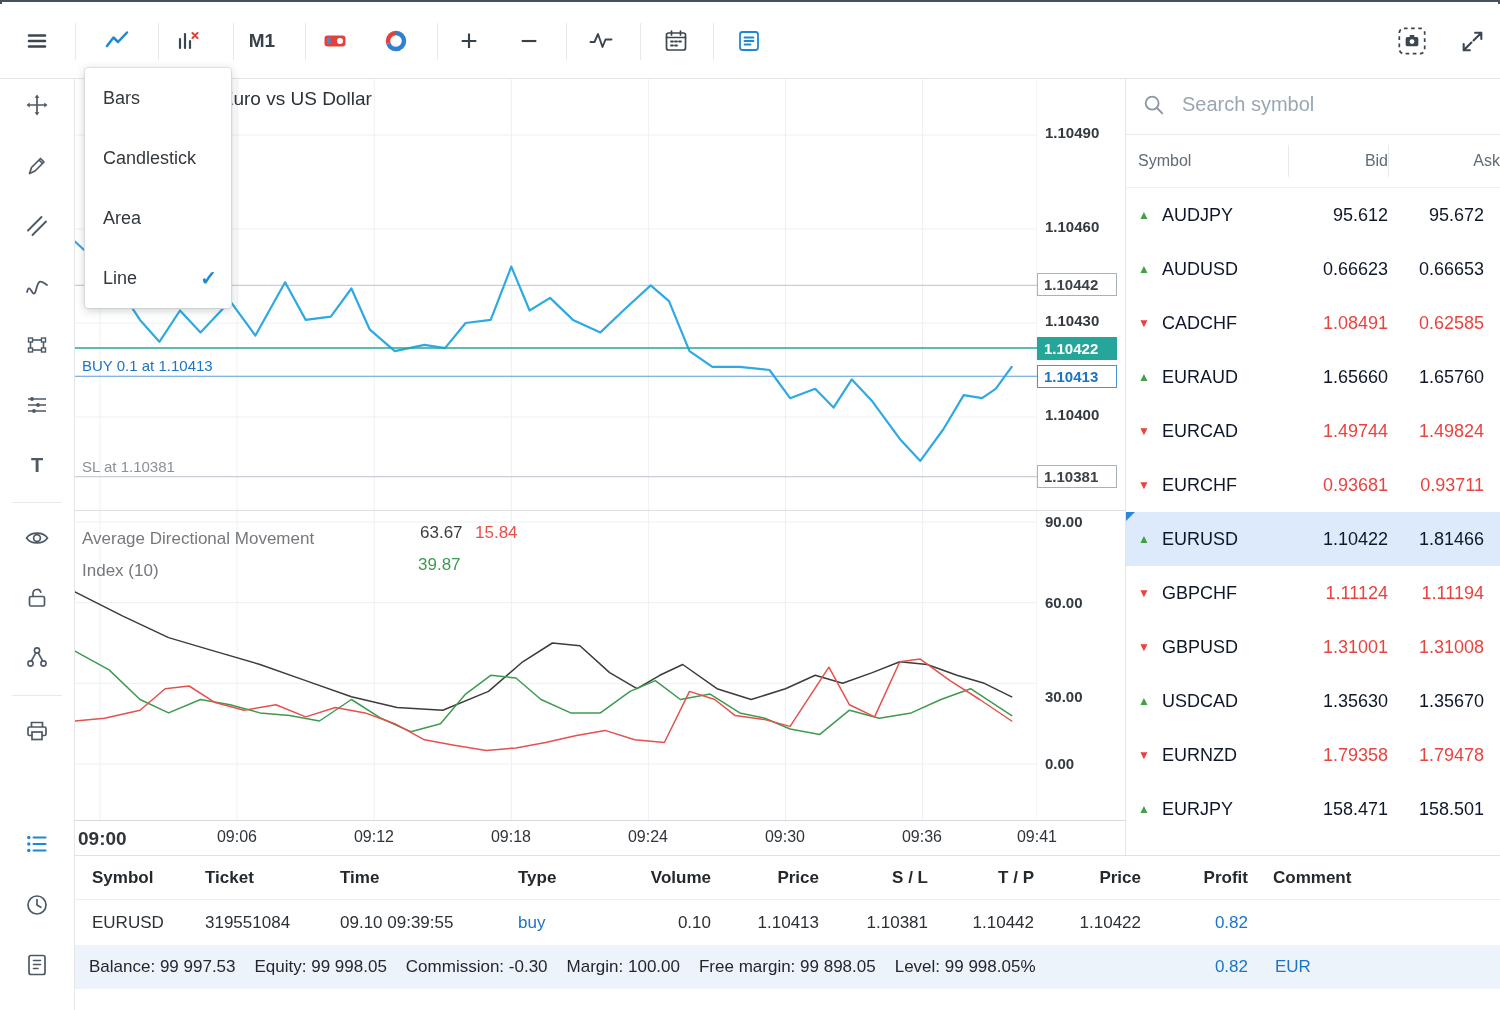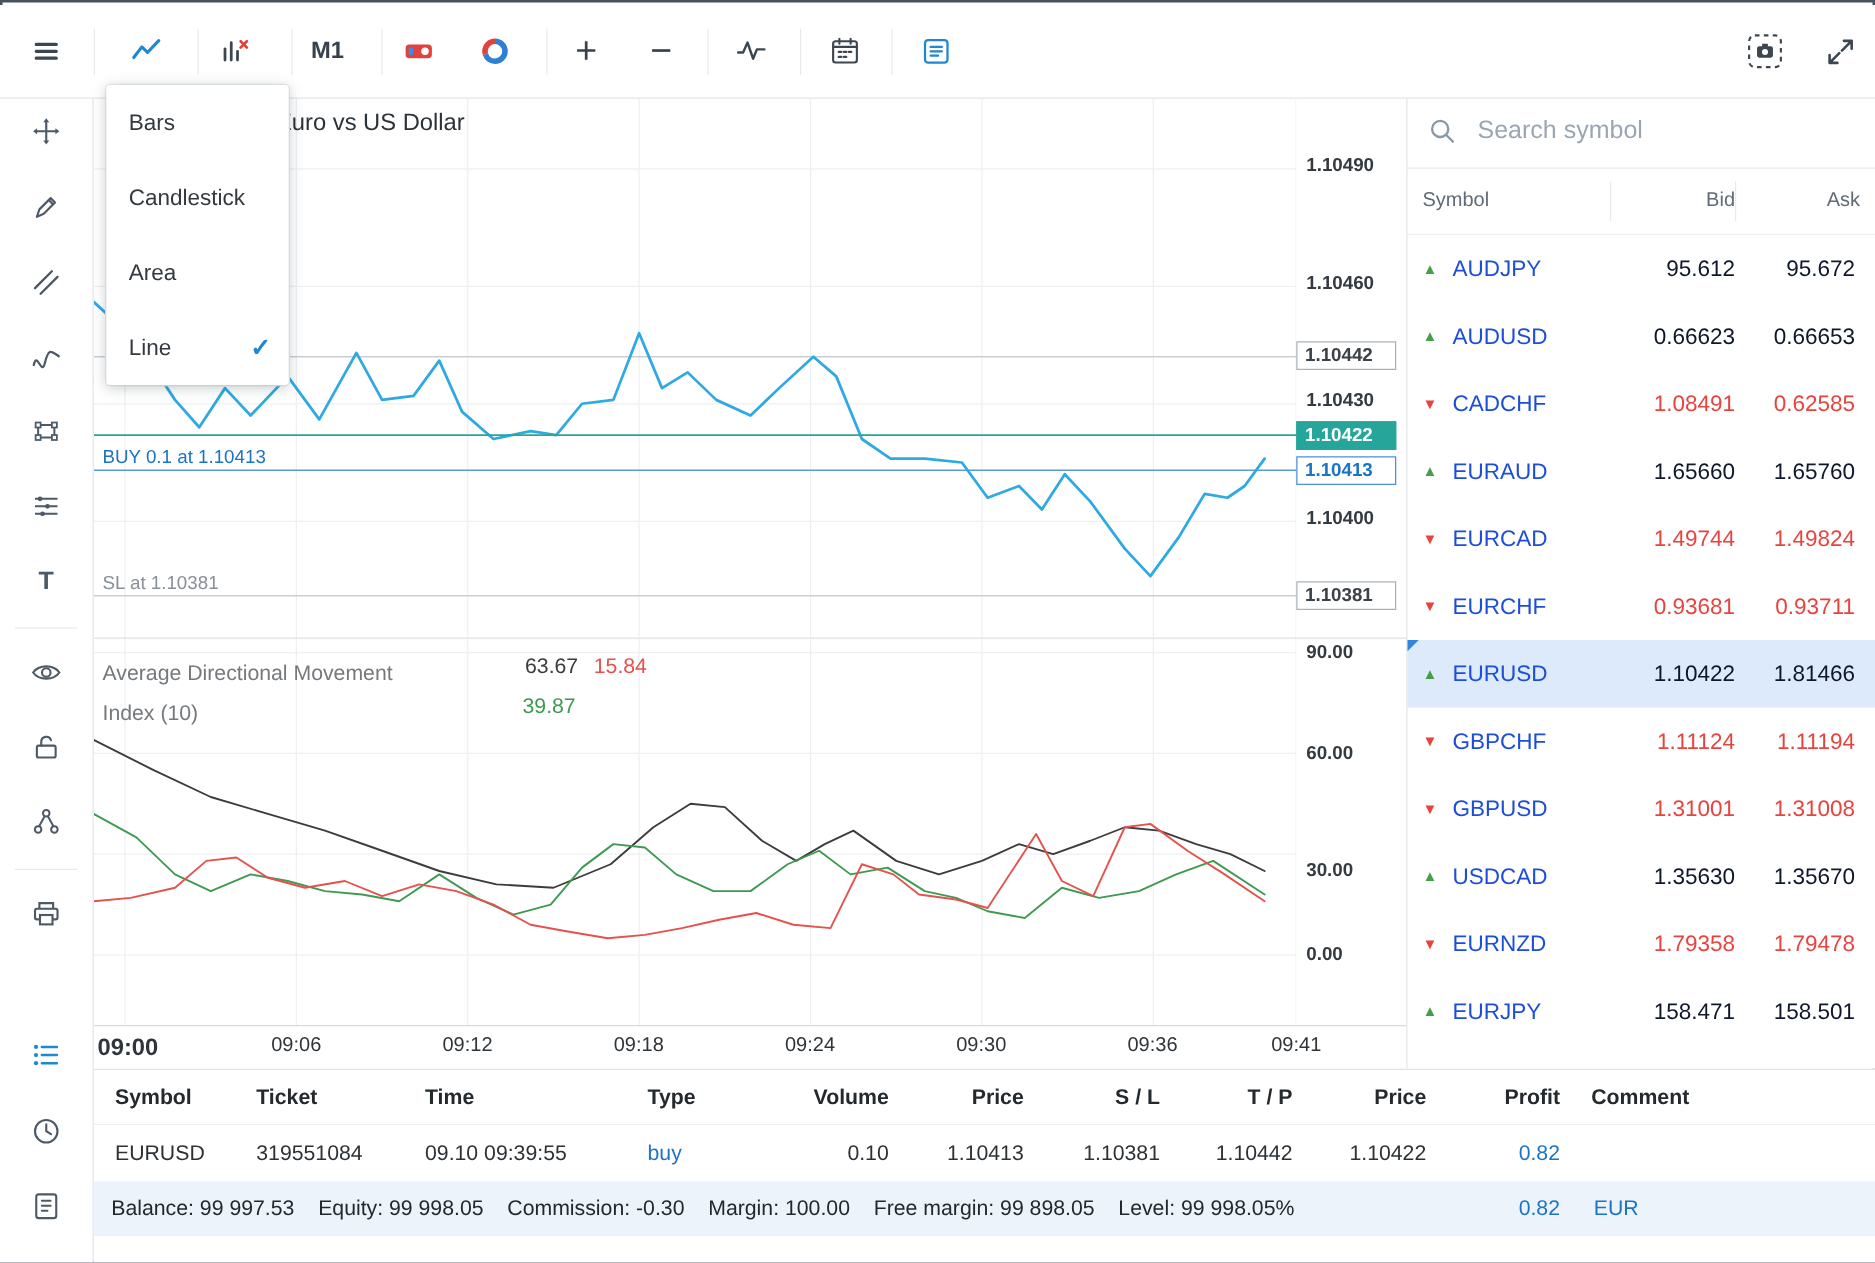--- a/index.html
+++ b/index.html
@@ -60,29 +60,29 @@
                   border-left:1px solid #e3e6e9; }
   .mw-search { position:relative; height:60px; border-bottom:1px solid #e8eaed; display:flex; align-items:center; }
   .mw-search svg { margin-left:16px; }
   .mw-search input { border:none; outline:none; flex:1; margin-left:14px; font-size:20px; color:#3a424a;
                      font-family:"Liberation Sans",sans-serif; }
   .mw-search input::placeholder { color:#9aa6b2; }
   .mw-head { height:53px; display:flex; align-items:center; border-bottom:1px solid #eef0f2;
              font-size:16px; color:#5f6b76; }
   .mwh-sym { flex:1; padding-left:12px; }
   .mwh-bid { width:100px; text-align:right; border-left:1px solid #e8eaed; height:32px; line-height:32px; }
-  .mwh-ask { width:112px; text-align:right; padding-right:12px; border-left:1px solid #e8eaed; height:32px; line-height:32px; }
+  .mwh-ask { width:112px; text-align:right; padding-right:0; border-left:1px solid #e8eaed; height:32px; line-height:32px; }
   .mw-row { position:relative; height:54px; display:flex; align-items:center; font-size:18px; cursor:pointer; }
   .mw-row.selected { background:#dceafb; }
   .mw-row.selected::before { content:''; position:absolute; left:0; top:0; width:0; height:0;
                              border-top:9px solid #2e86de; border-right:9px solid transparent; }
   .mw-sym { flex:1; display:flex; align-items:center; padding-left:12px; }
   .mw-arrow { width:20px; font-size:12px; }
   .mw-arrow.up { color:#43a047; } .mw-arrow.down { color:#e8443f; }
-  .mw-name { color:#1d4ed8; margin-left:4px; }
+  .mw-name { color:#0f172a; margin-left:4px; }
   .mw-bid { width:100px; text-align:right; }
   .mw-ask { width:112px; text-align:right; padding-right:16px; }
   .up.val { color:#0f172a; } .down.val { color:#e8443f; }
 
   
   .bottom-panel { position:absolute; left:75px; top:855px; width:1425px; height:155px; background:#fff;
                   border-top:1px solid #dfe3e7; z-index:20; }
   .tp-row { display:flex; width:100%; }
   .tp-head { height:44px; line-height:44px; font-weight:700; font-size:17px; color:#24292e;
              border-bottom:1px solid #eceef0; }

